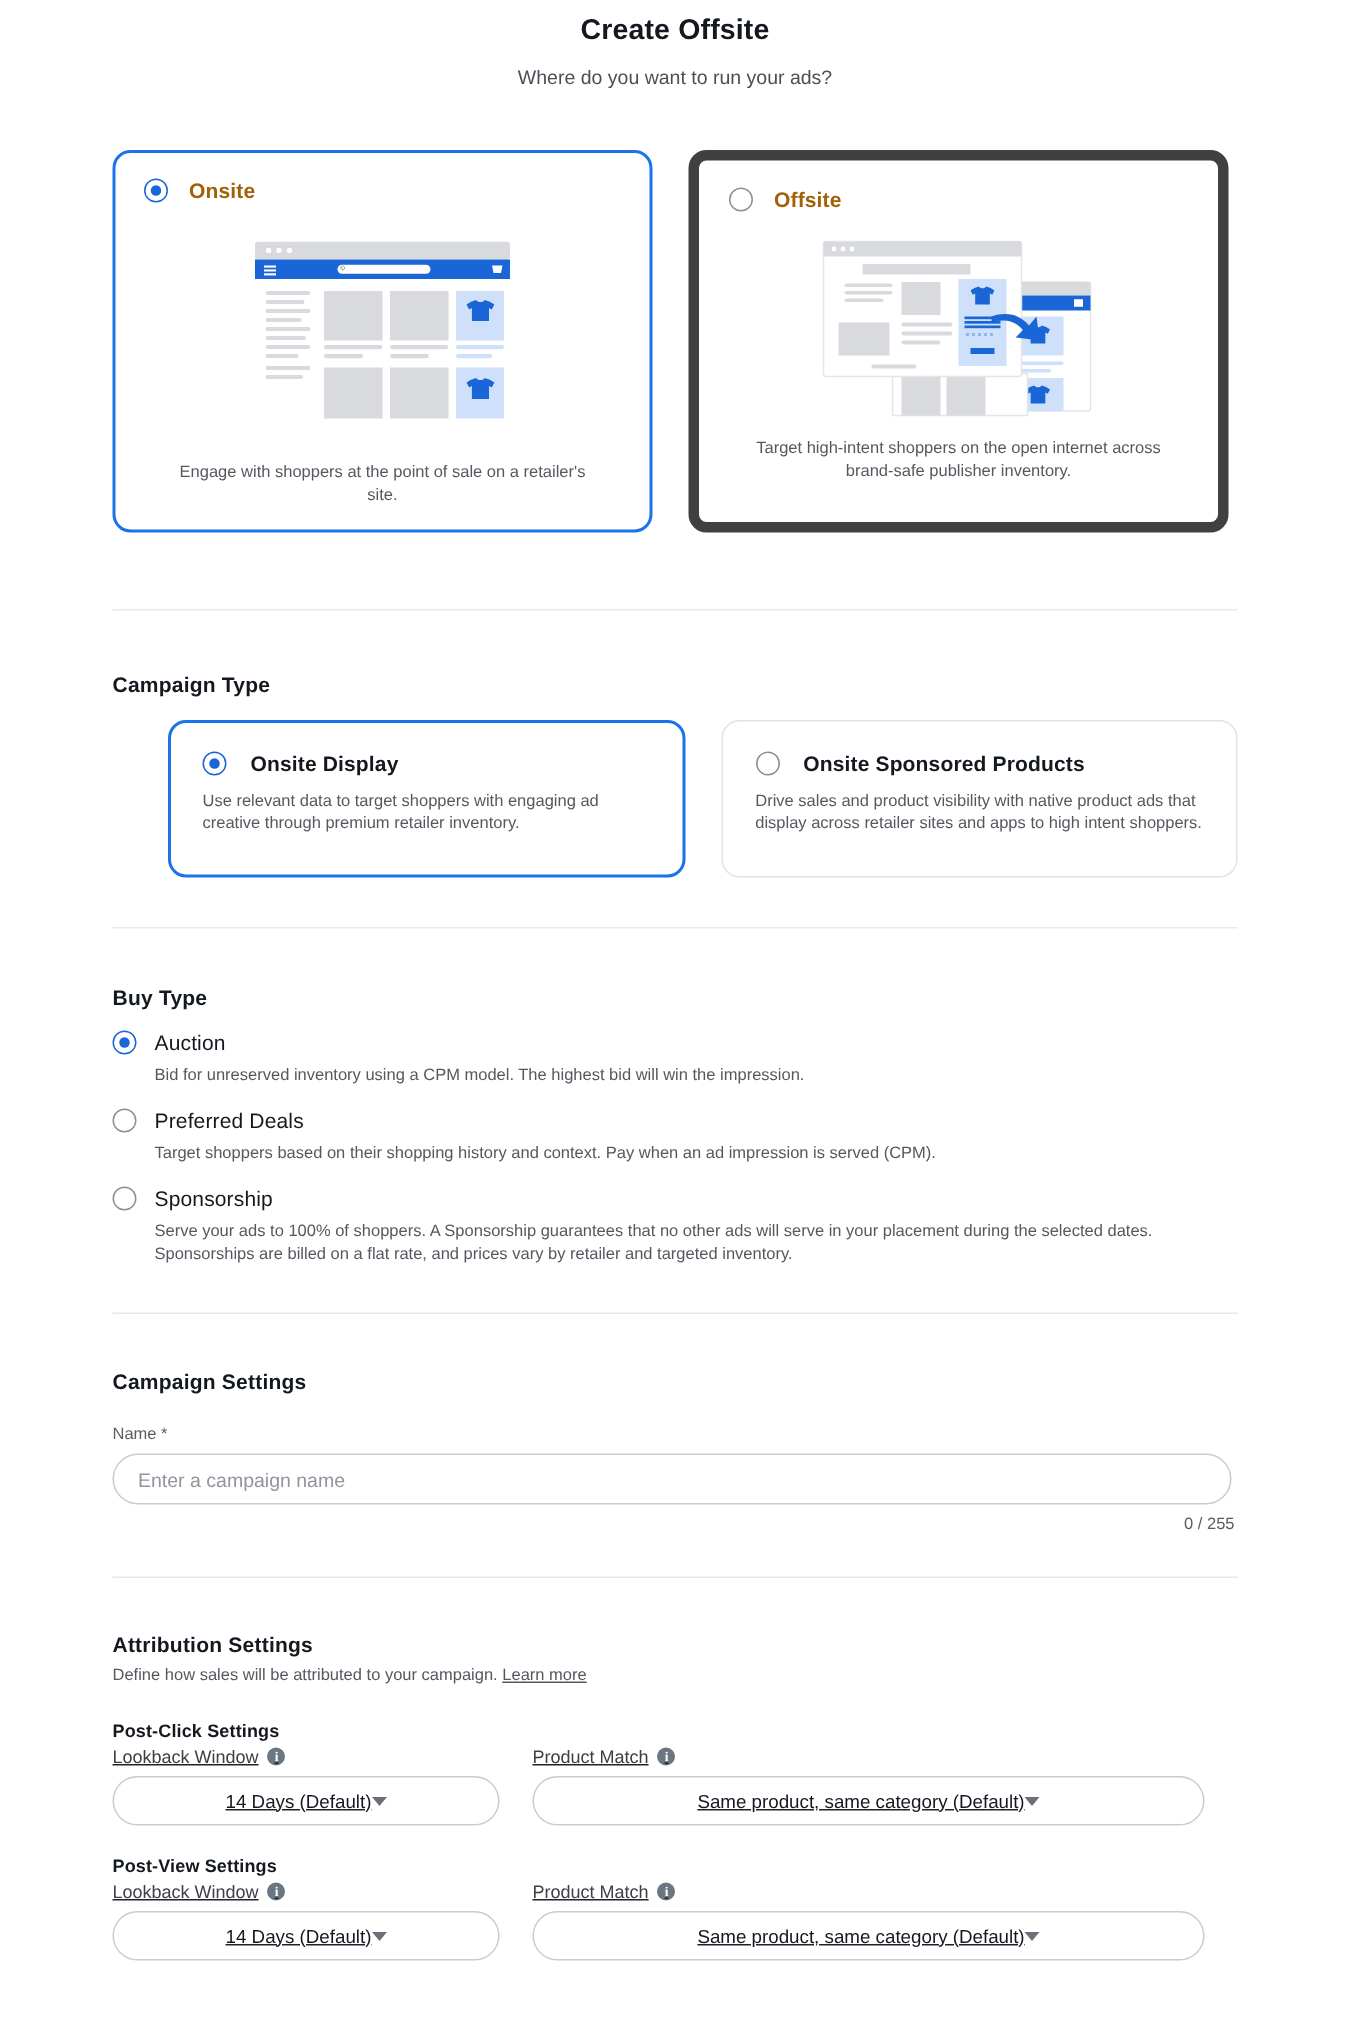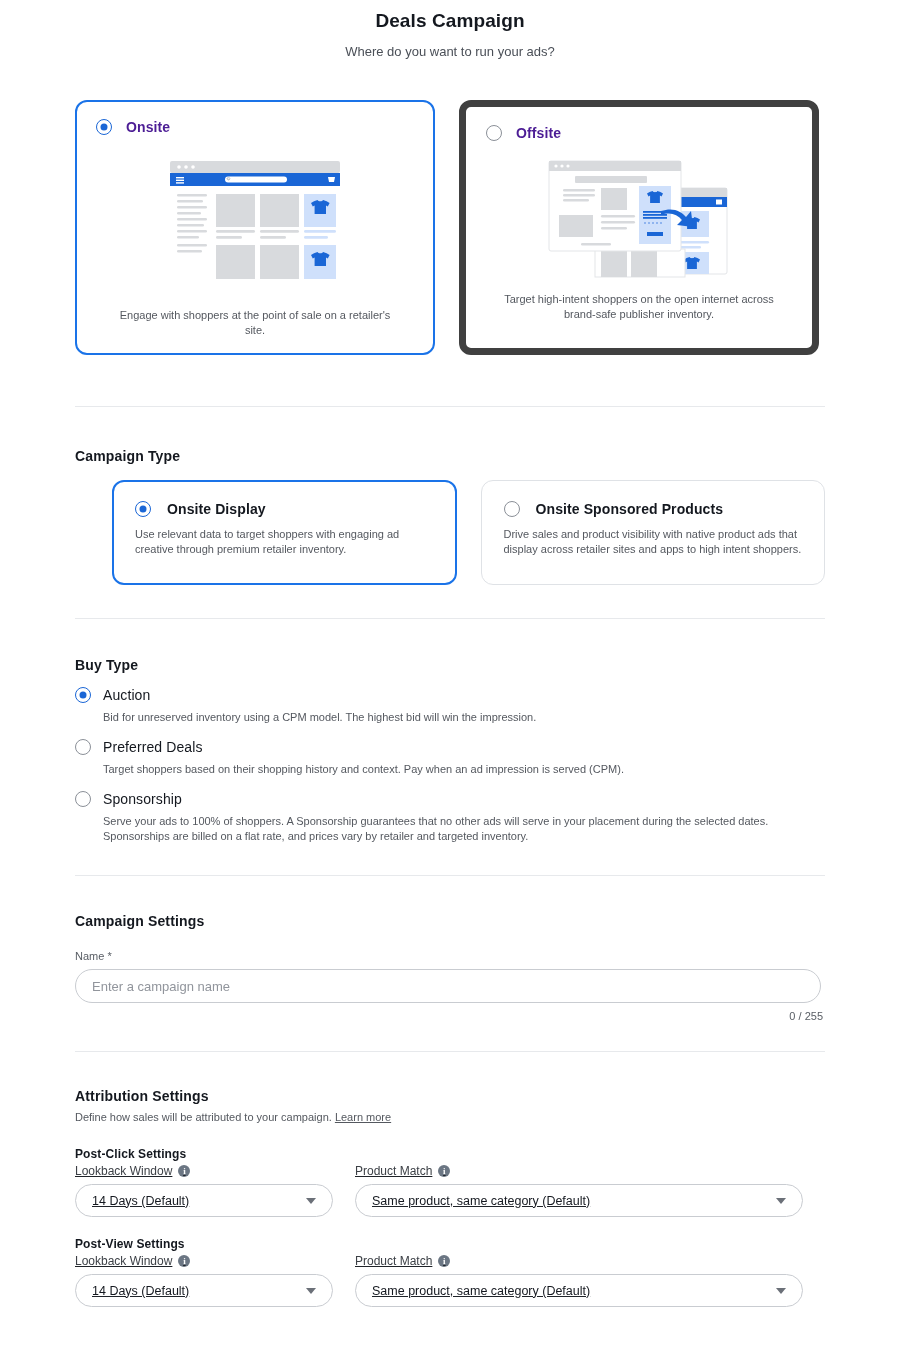--- a/index.html
+++ b/index.html
@@ -46,21 +46,21 @@
     height: 255px;
     border-radius: 12px;
     border: 7px solid #404040;
     background:#fff;
     padding: 18px 20px 24px 20px;
     display:flex; flex-direction:column;
     position:relative;
   }
   .pcard.selected { border:2px solid #1a73e8; padding:17px 19px 13px 19px; }
   .pcard-head { display:flex; align-items:center; gap:14px; }
-  .pcard-label { font-size:14px; font-weight:600; color:#4c1d95; letter-spacing:.1px; }
+  .pcard-label { font-size:14px; font-weight:600; color:#a16207; letter-spacing:.1px; }
 
   
   .radio {
     width:16px; height:16px; border-radius:50%;
     border:1.5px solid #8b9098; background:#fff;
     display:inline-block; position:relative; flex:0 0 auto;
   }
   .radio.checked { border:1.5px solid #1a66d6; }
   .radio.checked::after {
     content:""; position:absolute; left:50%; top:50%;
@@ -112,35 +112,35 @@
   .sel-group-narrow { width:258px; }
   .sel-group-wide { width:448px; }
   .sel-label { font-size:12px; color:#3c4046; display:flex; align-items:center; gap:6px; margin-bottom:6px; }
   .info-icon {
     width:12px; height:12px; border-radius:50%; background:#6b7683;
     color:#fff; font-size:9px; font-weight:700; line-height:12px;
     text-align:center; display:inline-block; font-family:"Liberation Serif", serif;
   }
   .select {
     width:100%; height:33px; border-radius:18px; border:1px solid #c9ccd1;
-    background:#fff; display:flex; align-items:center; justify-content:space-between;
+    background:#fff; display:flex; align-items:center; justify-content:center;
     padding:0 16px; font-size:12.5px; color:#14181f;
   }
   .caret { width:0;height:0;border-left:5px solid transparent;border-right:5px solid transparent;border-top:6px solid #6b7078; }
 
   
   .art svg { display:block; }
 </style>
 </head>
 <body>
 
 <div class="page">
 
   <div class="header">
-    <div class="page-title">Deals Campaign</div>
+    <div class="page-title">Create Offsite</div>
     <div class="page-subtitle">Where do you want to run your ads?</div>
   </div>
 
   <div class="content">
 
     
     <div class="placement-row">
 
       <div class="pcard selected">
         <div class="pcard-head">

